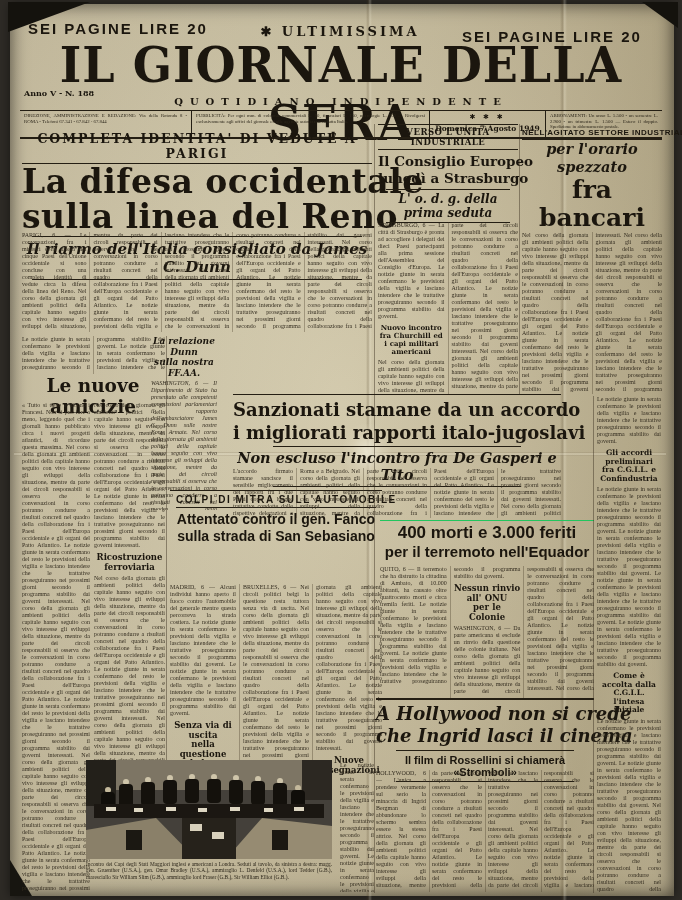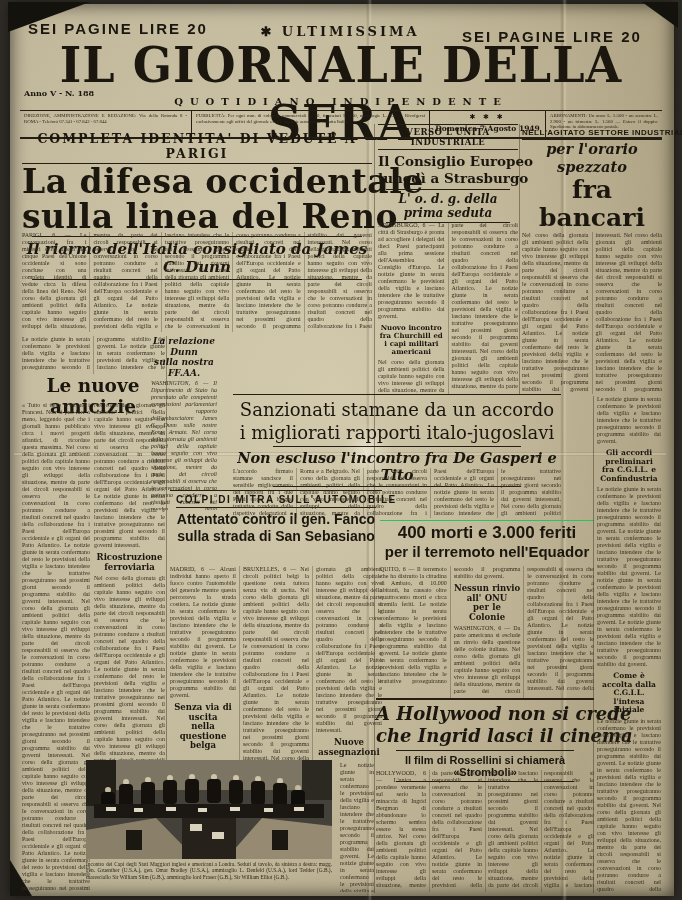--- a/index.html
+++ b/index.html
@@ -46,21 +46,21 @@
   .mast-title{font-family:var(--serif);font-weight:bold;font-size:46px;letter-spacing:1px;transform:scaleY(1.06);}
   .mast-sub{font-family:var(--serif);font-weight:bold;font-size:10px;letter-spacing:7px;}
   .tiny{font-family:var(--bodyf);font-size:4.8px;line-height:5.6px;color:#2c261a;text-align:justify;overflow:hidden;}
   .infobar{display:flex;border-top:1.5px solid #241e13;border-bottom:2px solid #241e13;}
   .infocell{padding:2px 4px;border-right:1px solid #241e13;overflow:hidden;}
   .infocell:last-child{border-right:none;}
   
   .h-main{font-family:var(--serif);font-weight:bold;font-size:33px;line-height:35px;letter-spacing:.5px;white-space:nowrap;}
   .h-sub-it{font-family:var(--serif);font-weight:bold;font-style:italic;font-size:15px;line-height:18px;}
   .h-mid{font-family:var(--serif);font-weight:bold;font-size:13.5px;line-height:17px;white-space:nowrap;}
-  .h-sanz{font-family:var(--serif);font-weight:normal;font-size:18px;line-height:23px;white-space:nowrap;}
+  .h-sanz{font-family:var(--serif);font-weight:bold;font-size:18px;line-height:23px;white-space:nowrap;}
   .h-sans{font-family:var(--sans);font-weight:bold;white-space:nowrap;}
   .h-holly{font-family:var(--serif);font-weight:bold;font-style:italic;font-size:18px;line-height:22px;white-space:nowrap;}
   .scn1{font-family:var(--serif);font-weight:bold;font-size:32px;line-height:34px;}
   .scn2{font-family:var(--serif);font-weight:bold;font-style:italic;font-size:14.5px;line-height:18px;}
   .scn3{font-family:var(--serif);font-weight:bold;font-size:25px;line-height:28px;}
   .caption{font-family:var(--bodyf);font-size:5.4px;line-height:6.4px;color:#2c261a;text-align:justify;overflow:hidden;}
 </style>
 </head>
 <body>
 
@@ -128,21 +128,21 @@
     <span>WASHINGTON, 6 — Il Dipartimento di Stato ha presentato alle competenti commissioni parlamentari il rapporto dell'ambasciatore James C. Dunn sulle nostre Forze Armate.</span>
     <span>Nel corso della giornata gli ambienti politici della capitale hanno seguito con vivo interesse gli sviluppi della situazione, mentre da parte dei circoli responsabili si osserva che le conversazioni in corso potranno condurre a risultati concreti nel quadro della collaborazione fra i Paesi dell'Europa occidentale e gli organi del Patto Atlantico. Le notizie giunte in serata confermano del resto le previsioni della vigilia e lasciano intendere che le trattative proseguiranno nei prossimi giorni secondo il programma stabilito dai governi interessati. Nel corso della giornata gli ambienti politici della capitale hanno seguito con vivo interesse gli sviluppi della situazione, mentre da parte dei circoli responsabili si osserva che le conversazioni in corso potranno condurre a risultati concreti nel quadro della collaborazione fra i Paesi dell'Europa occidentale e gli organi del Patto Atlantico. Le notizie giunte in serata confermano del resto le previsioni della vigilia e lasciano intendere che le trattative proseguiranno nei prossimi giorni secondo il programma stabilito dai governi interessati. </span>
   </div>
 </div>
 
 <div class="blk ctr" style="left:170px;top:490px;width:212px;border-top:1.2px solid #241e13;padding-top:3px;">
   <div class="h-sans" style="font-size:10px;letter-spacing:1.5px;border-bottom:1px solid #241e13;padding-bottom:2px;margin:0 6px;">COLPI DI MITRA SULL'AUTOMOBILE</div>
   <div class="h-sans" style="font-size:14px;line-height:17px;margin-top:3px;">Attentato contro il gen. Fanco</div>
   <div class="h-sans" style="font-size:14px;line-height:17px;">sulla strada di San Sebasiano</div>
 </div>
-<div class="blk bodytxt c3" style="left:170px;top:566px;width:212px;height:196px;">
+<div class="blk bodytxt c3" style="left:170px;top:584px;width:212px;height:196px;">
   <span>MADRID, 6 — Alcuni individui hanno aperto il fuoco contro l'automobile del generale mentre questa percorreva la strada costiera.</span>
   <span>Le notizie giunte in serata confermano le previsioni della vigilia e lasciano intendere che le trattative proseguiranno secondo il programma stabilito dai governi. Le notizie giunte in serata confermano le previsioni della vigilia e lasciano intendere che le trattative proseguiranno secondo il programma stabilito dai governi. </span>
   <b class="bh"><span>Senza via di uscita</span><br><span>nella questione belga</span></b>
   <span>BRUXELLES, 6 — Nei circoli politici belgi la questione resta tuttora senza via di uscita.</span>
   <span>Nel corso della giornata gli ambienti politici della capitale hanno seguito con vivo interesse gli sviluppi della situazione, mentre da parte dei circoli responsabili si osserva che le conversazioni in corso potranno condurre a risultati concreti nel quadro della collaborazione fra i Paesi dell'Europa occidentale e gli organi del Patto Atlantico. Le notizie giunte in serata confermano del resto le previsioni della vigilia e lasciano intendere che le trattative proseguiranno nei prossimi giorni secondo il programma stabilito dai governi interessati. Nel corso della giornata gli ambienti politici della capitale hanno seguito con vivo interesse gli sviluppi della situazione, mentre da parte dei circoli responsabili si osserva che le conversazioni in corso potranno condurre a risultati concreti nel quadro della collaborazione fra i Paesi dell'Europa occidentale e gli organi del Patto Atlantico. Le notizie giunte in serata confermano del resto le previsioni della vigilia e lasciano intendere che le trattative proseguiranno nei prossimi giorni secondo il programma stabilito dai governi interessati. </span>
   <b class="bh"><span>Nuove assegnazioni</span><br></b>
   
   
   
   

